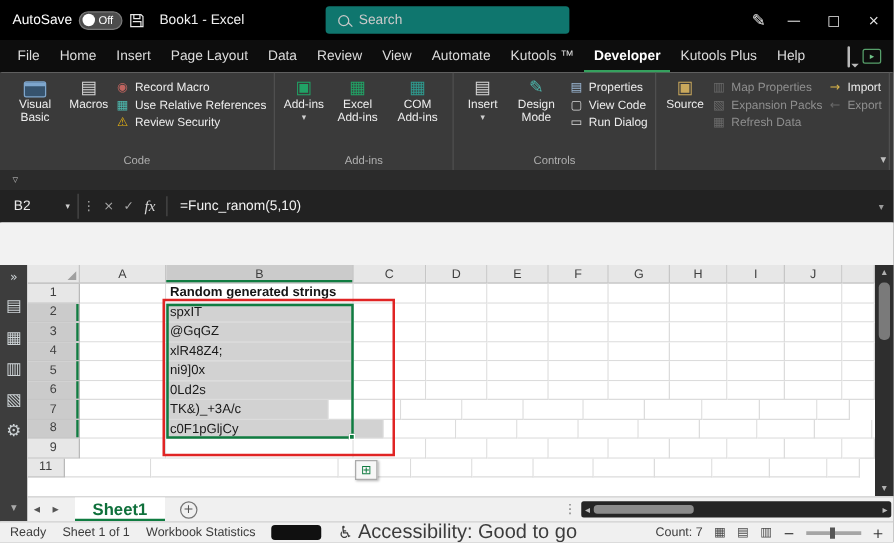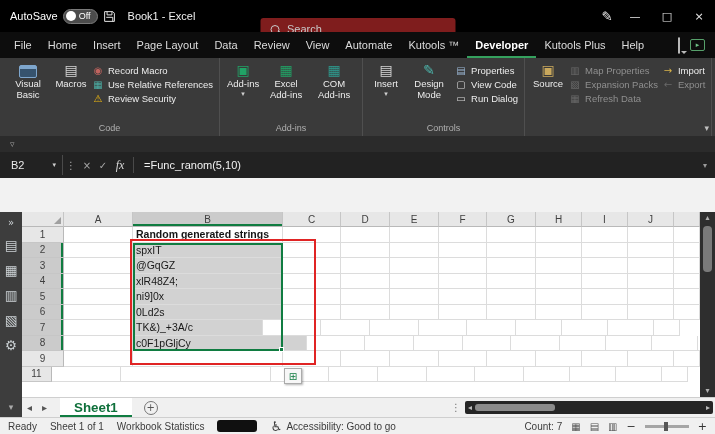--- a/index.html
+++ b/index.html
@@ -10,21 +10,21 @@
   .app{position:relative;width:715px;height:434px;background:#fff;overflow:hidden;outline:1px solid #6a6a6a;outline-offset:-1px}
 
   
   .titlebar{position:absolute;left:0;top:0;width:715px;height:32px;background:#000;display:flex;align-items:center;color:#fff;font-size:11px}
   .autosave{display:flex;align-items:center;gap:5px;margin-left:10px}
   .toggle{display:inline-flex;align-items:center;gap:3px;background:#4c4c4c;border:1px solid #7a7a7a;border-radius:8px;height:15px;padding:0 6px 0 2px}
   .knob{width:10px;height:10px;border-radius:50%;background:#fff}
   .as-state{font-size:9px;color:#fff}
   .tb-btn{width:24px;height:32px;display:flex;align-items:center;justify-content:center;color:#e8e8e8}
   .doc-title{margin-left:6px;color:#f0f0f0}
-  .search{position:absolute;left:50%;top:18px;transform:translateX(-50%);width:195px;height:22px;background:#7f1d1d;border-radius:3px;display:flex;align-items:center;padding-left:10px;color:#c9c9c9}
+  .search{position:absolute;left:50%;top:5px;transform:translateX(-50%);width:195px;height:22px;background:#0f766e;border-radius:3px;display:flex;align-items:center;padding-left:10px;color:#c9c9c9}
   .mag{position:relative;width:9px;height:9px;border:1.3px solid #c9c9c9;border-radius:50%;margin-right:8px;flex:none}
   .mag::after{content:"";position:absolute;width:5px;height:1.3px;background:#c9c9c9;right:-4px;bottom:-1px;transform:rotate(45deg)}
   .win-controls{margin-left:auto;display:flex;align-items:center}
   .win-btn{width:32px;height:32px;display:flex;align-items:center;justify-content:center;color:#e8e8e8;font-size:11px}
 
   
   .tabrow{position:absolute;left:0;top:32px;width:715px;height:26px;background:#0d0d0d;display:flex;align-items:center;padding-left:6px}
   .tab{padding:0 8px;height:26px;display:flex;align-items:center;font-size:11px;color:#dcdcdc}
   .tab.active{color:#fff;font-weight:bold;box-shadow:inset 0 -2px 0 #35a15e}
   .tabrow-right{margin-left:auto;display:flex;align-items:center;gap:10px;margin-right:10px}
@@ -495,21 +495,21 @@
     </div>
   </div>
 
   <footer class="statusbar">
     <span>Ready</span>
     <span>Sheet 1 of 1</span>
     <button style="font-size:10px;color:#3c3c3c">Workbook Statistics</button>
     <span class="redacted"></span>
     <button class="acc">
       <span class="glyph">♿</span>
-      <span style="font-size:10px;color:#3c3c3c">Accessibility: Good to go</span>
+      <span style="font-size:16px;color:#3c3c3c">Accessibility: Good to go</span>
     </button>
     <div class="sb-right">
       <span>Count: 7</span>
       <button class="viewico glyph">▦</button>
       <button class="viewico glyph">▤</button>
       <button class="viewico glyph">▥</button>
       <button class="zsym glyph">−</button>
       <span class="ztrack">
           <span class="zthumb"></span>
         </span>

